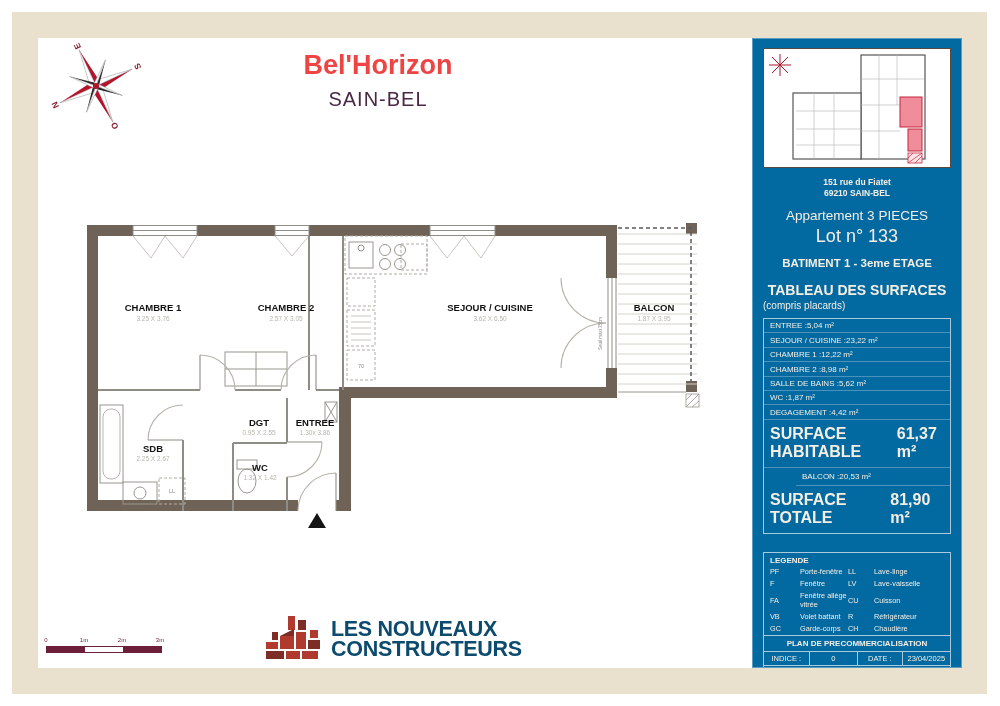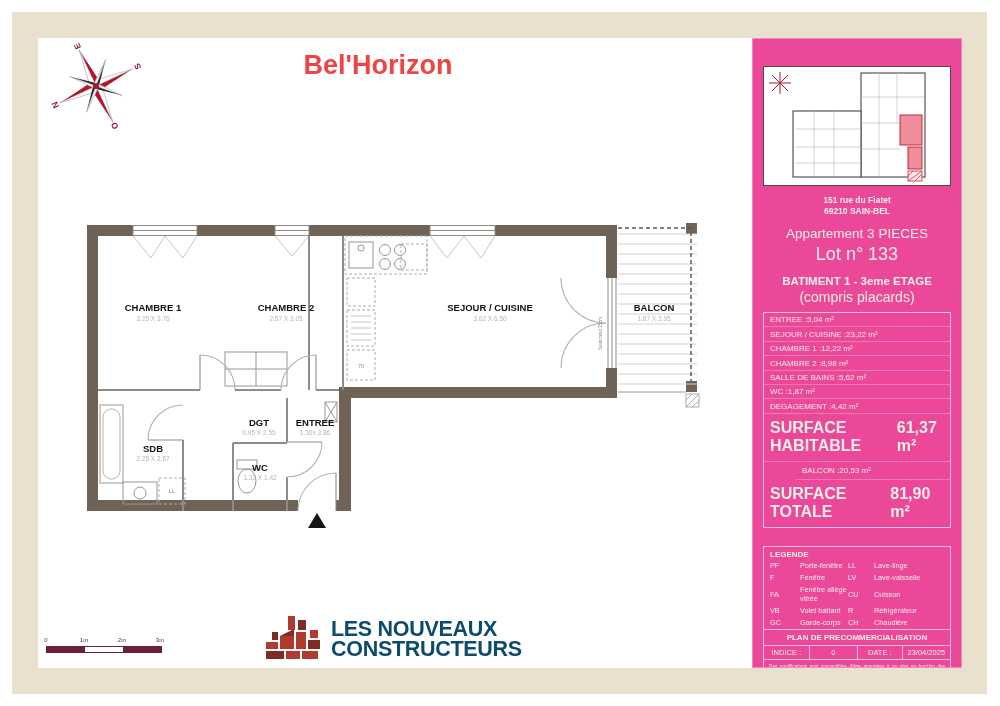--- a/index.html
+++ b/index.html
@@ -8,29 +8,29 @@
   .frame{position:absolute;left:12px;top:12px;right:13px;bottom:12px;
          border:26px solid #e9e1cd;background:#fff;}
   .title-block{position:absolute;left:228px;top:50px;width:300px;text-align:center;}
   .project{font-size:27px;font-weight:bold;color:#ef4444;}
   .city{font-size:20px;color:#4a2745;margin-top:7px;letter-spacing:1px;}
   .compass{position:absolute;left:46px;top:36px;}
   .plan{position:absolute;left:85px;top:220px;}
   .plan text{font-family:"Liberation Sans",sans-serif;}
 
   .sidebar{position:absolute;left:752px;top:38px;width:210px;height:630px;
-           background:#ec4899;color:#f4eee4;box-sizing:border-box;padding:18px 10px;
+           background:#0369a1;color:#f4eee4;box-sizing:border-box;padding:0 10px;
            border:1px solid rgba(255,255,255,.35);overflow:hidden;}
   .minimap{margin:9px auto 0;width:186px;height:118px;background:#fff;border:1px solid #57493f;}
   .addr{text-align:center;font-size:8.5px;font-weight:bold;margin-top:5px;line-height:1.35;}
   .apt{text-align:center;font-size:13.5px;margin-top:8px;}
   .lot{text-align:center;font-size:18px;margin-top:3px;}
   .bld{text-align:center;font-size:11.5px;font-weight:bold;margin-top:10px;}
   .ttl{text-align:center;font-size:14px;font-weight:bold;margin-top:13px;}
-  .sub{text-align:center;font-size:14px;margin-top:2px;}
+  .sub{text-align:left;font-size:10px;margin-top:2px;}
   .surfaces{margin-top:7px;border:1px solid rgba(255,255,255,.65);}
   .srow{display:flex;font-size:8px;
         padding:2.4px 6px 2px;border-bottom:1px solid rgba(255,255,255,.28);}
   .srow.b{font-size:16px;font-weight:bold;padding:5.5px 6px;}
   .srow.m{padding:4px 6px;margin-left:32px;}
   .srow:last-child{border-bottom:none;}
   .stack{margin-top:18px;border:1px solid rgba(255,255,255,.65);}
   .lg-title{font-size:8px;font-weight:bold;padding:3px 6px 1px;}
   .lg-row{display:flex;font-size:7.3px;padding:1.5px 6px;align-items:center;}
   .lg-row .ab{width:30px;}
@@ -102,20 +102,21 @@
       <text x="50" y="8">N</text>
       <text x="94" y="53">E</text>
       <text x="50" y="99">S</text>
       <text x="6" y="53">O</text>
     </g>
   </g>
 </svg>
 
 <div class="title-block">
   <div class="project">Bel'Horizon</div>
+  <div class="city">SAIN-BEL</div>
 </div>
 
 <svg class="plan" width="630" height="312" viewBox="0 0 630 312">
 
   <g fill="#6f6357">
     <rect x="2" y="5" width="46" height="11"></rect>
       <rect x="112" y="5" width="78" height="11"></rect>
     <rect x="224" y="5" width="121" height="11"></rect>
       <rect x="410" y="5" width="122" height="11"></rect>
     <rect x="2" y="5" width="11" height="286"></rect>
@@ -316,20 +317,21 @@
     </g>
   </svg>
 
   <div class="addr">
     <div>151 rue du Fiatet</div>
     <div>69210 SAIN-BEL</div>
   </div>
   <div class="apt">Appartement 3 PIECES</div>
   <div class="lot">Lot n° 133</div>
   <div class="bld">BATIMENT 1 - 3eme ETAGE</div>
+  <div class="ttl">TABLEAU DES SURFACES</div>
   <div class="sub">(compris placards)</div>
 
   <div class="surfaces">
     <div class="srow">
         <span>ENTREE :</span>
         <span>5,04 m²</span>
       </div>
     <div class="srow">
         <span>SEJOUR / CUISINE :</span>
         <span>23,22 m²</span>

